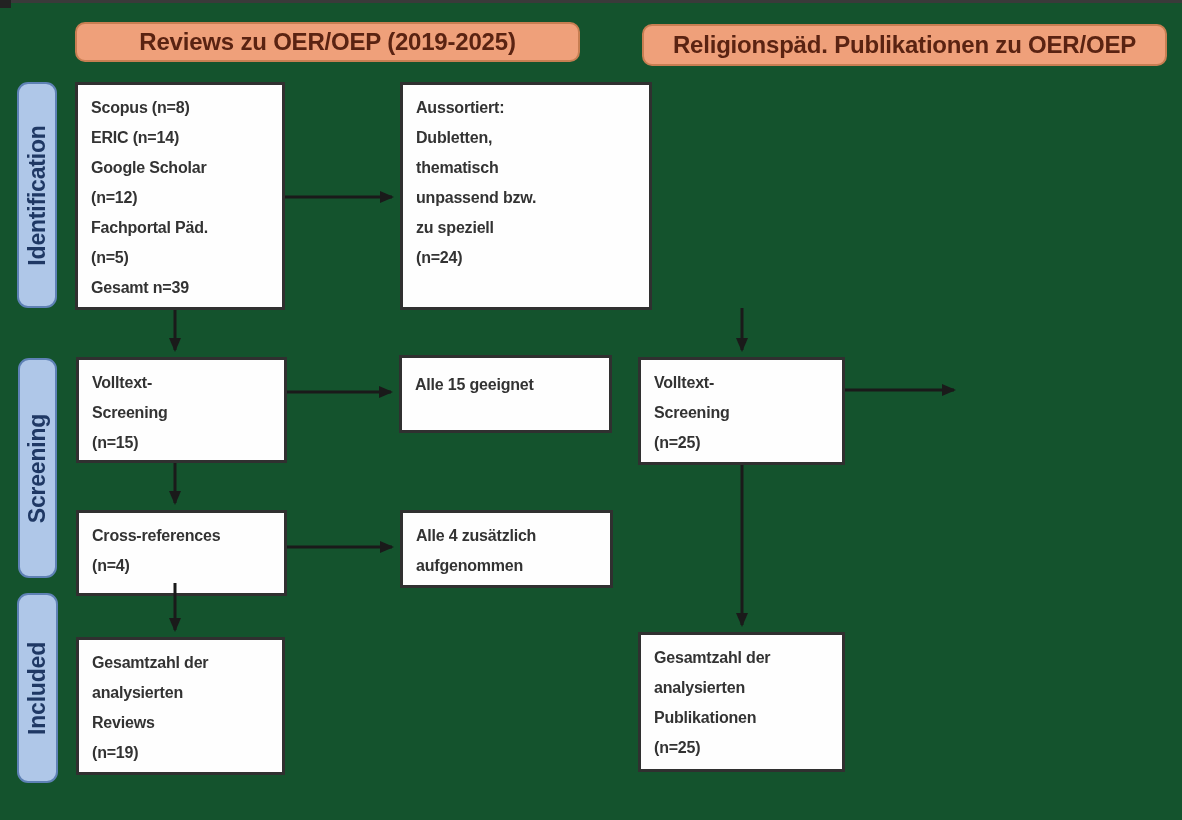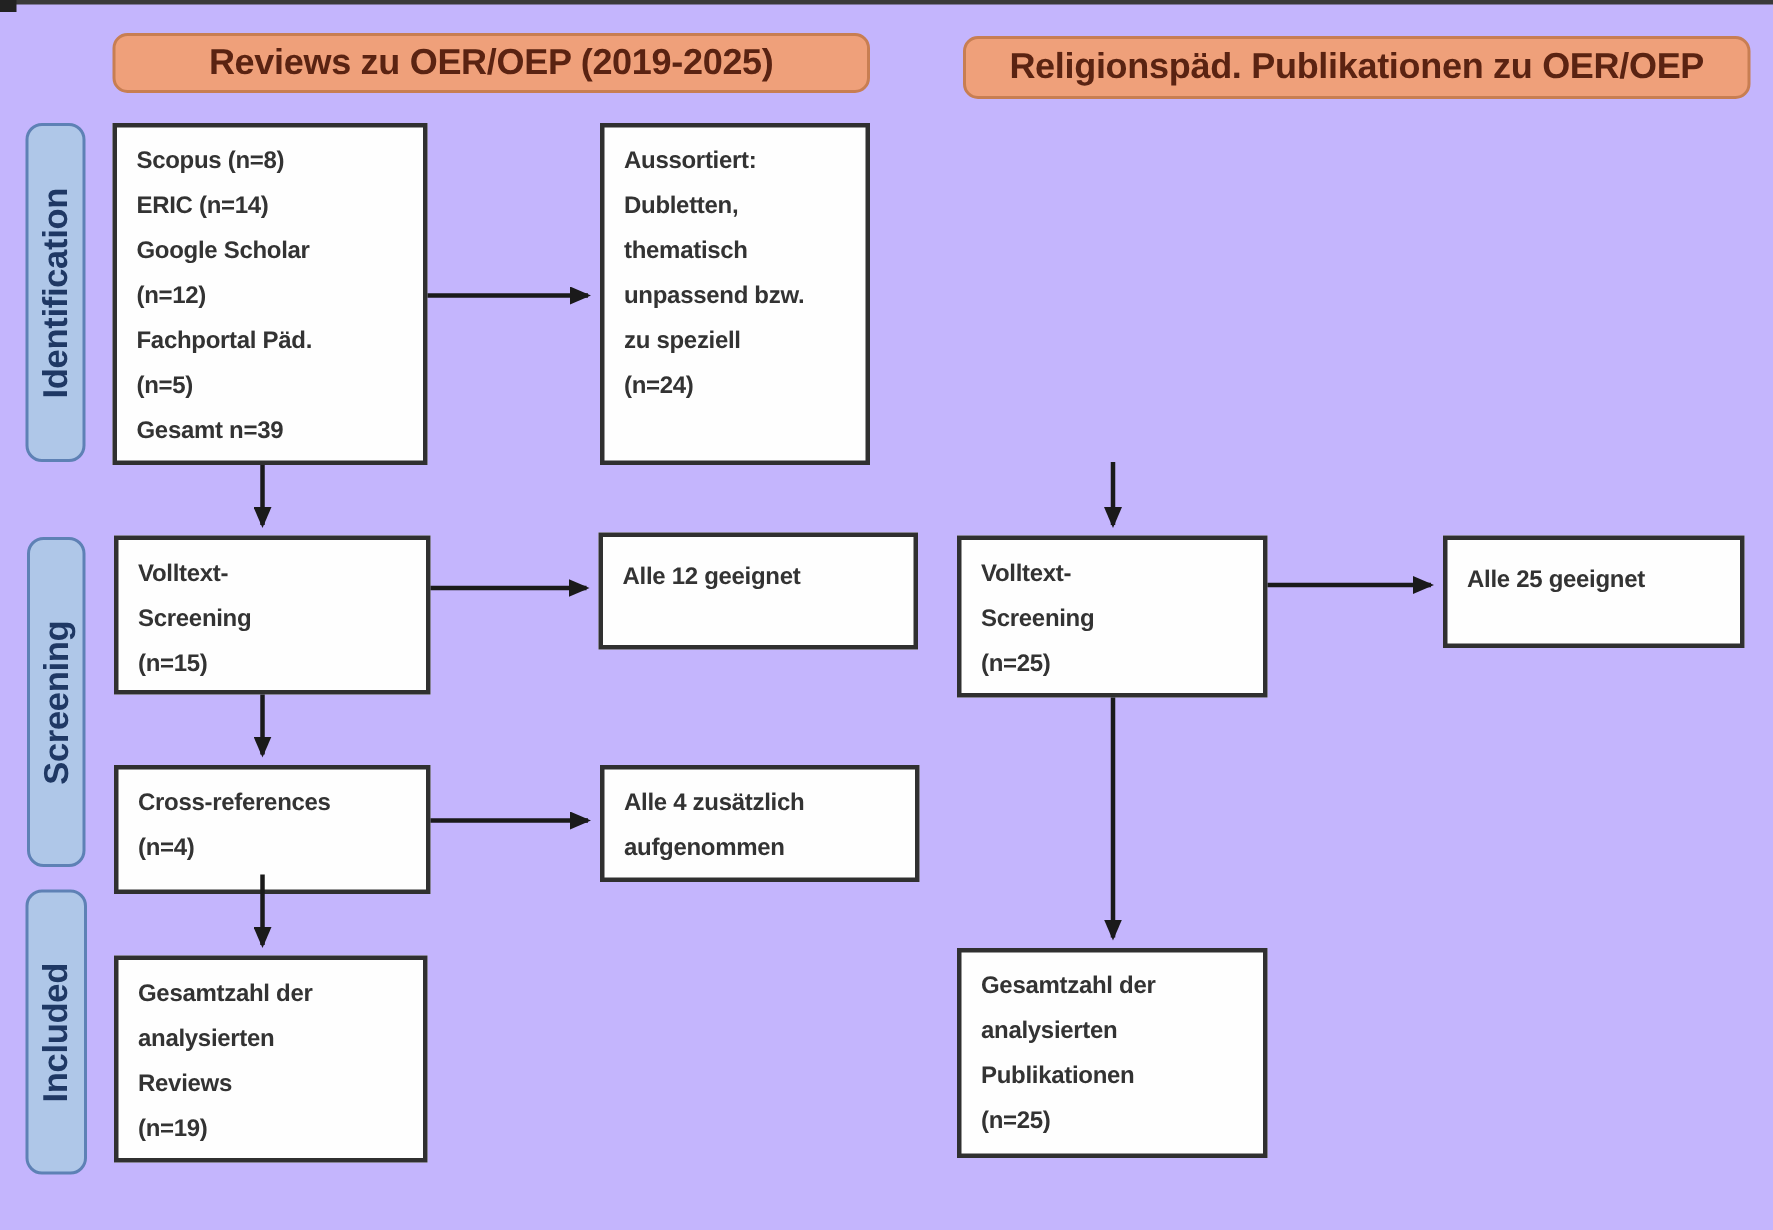--- a/index.html
+++ b/index.html
@@ -3,21 +3,21 @@
 <meta charset="utf-8">
 <style>
   * { margin: 0; padding: 0; box-sizing: border-box; }
   html, body { background: #ffffff; }
   body { font-family: "Liberation Sans", sans-serif; }
 
   .canvas {
     position: relative;
     width: 1182px;
     height: 820px;
-    background: #c4b5fd;
+    background: #14532d;
     overflow: hidden;
   }
 
   
   .edge-line {
     position: absolute; left: 0; top: 0;
     width: 1182px; height: 3px;
     background: #3a3a3a;
   }
   .edge-corner {
@@ -73,21 +73,21 @@
     font-weight: 600;
     line-height: 30px;
     letter-spacing: -0.2px;
     padding: 8px 12px 0 13px;
     white-space: pre-line;
     overflow: hidden;
   }
   .pad-lg { padding-top: 12px; }
 
   .box-l1  { left: 75px;  top: 82px;  width: 210px; height: 228px; }
-  .box-r1a { left: 400px; top: 82px;  width: 180px; height: 228px; }
+  .box-r1a { left: 400px; top: 82px;  width: 252px; height: 228px; }
   .box-r1  { left: 638px; top: 82px;  width: 520px; height: 226px; }
 
   .box-l2  { left: 76px;  top: 357px; width: 211px; height: 106px; }
   .box-l2b { left: 399px; top: 355px; width: 213px; height: 78px; }
   .box-r2  { left: 638px; top: 357px; width: 207px; height: 108px; }
   .box-r2b { left: 962px; top: 357px; width: 201px; height: 75px; }
 
   .box-l3  { left: 76px;  top: 510px; width: 211px; height: 86px; }
   .box-l3b { left: 400px; top: 510px; width: 213px; height: 78px; }
 
@@ -137,25 +137,24 @@
   <div class="fbox box-r1a">Aussortiert:
 Dubletten,
 thematisch
 unpassend bzw.
 zu speziell
 (n=24)</div>
 
   <div class="fbox box-l2">Volltext-
 Screening
 (n=15)</div>
-  <div class="fbox box-l2b pad-lg">Alle 12 geeignet</div>
+  <div class="fbox box-l2b pad-lg">Alle 15 geeignet</div>
   <div class="fbox box-r2">Volltext-
 Screening
 (n=25)</div>
-  <div class="fbox box-r2b pad-lg">Alle 25 geeignet</div>
   <div class="fbox box-l3">Cross-references
 (n=4)</div>
   <div class="fbox box-l3b">Alle 4 zusätzlich
 aufgenommen</div>
 
   <div class="fbox box-l4">Gesamtzahl der
 analysierten
 Reviews
 (n=19)</div>
   <div class="fbox box-r3">Gesamtzahl der

